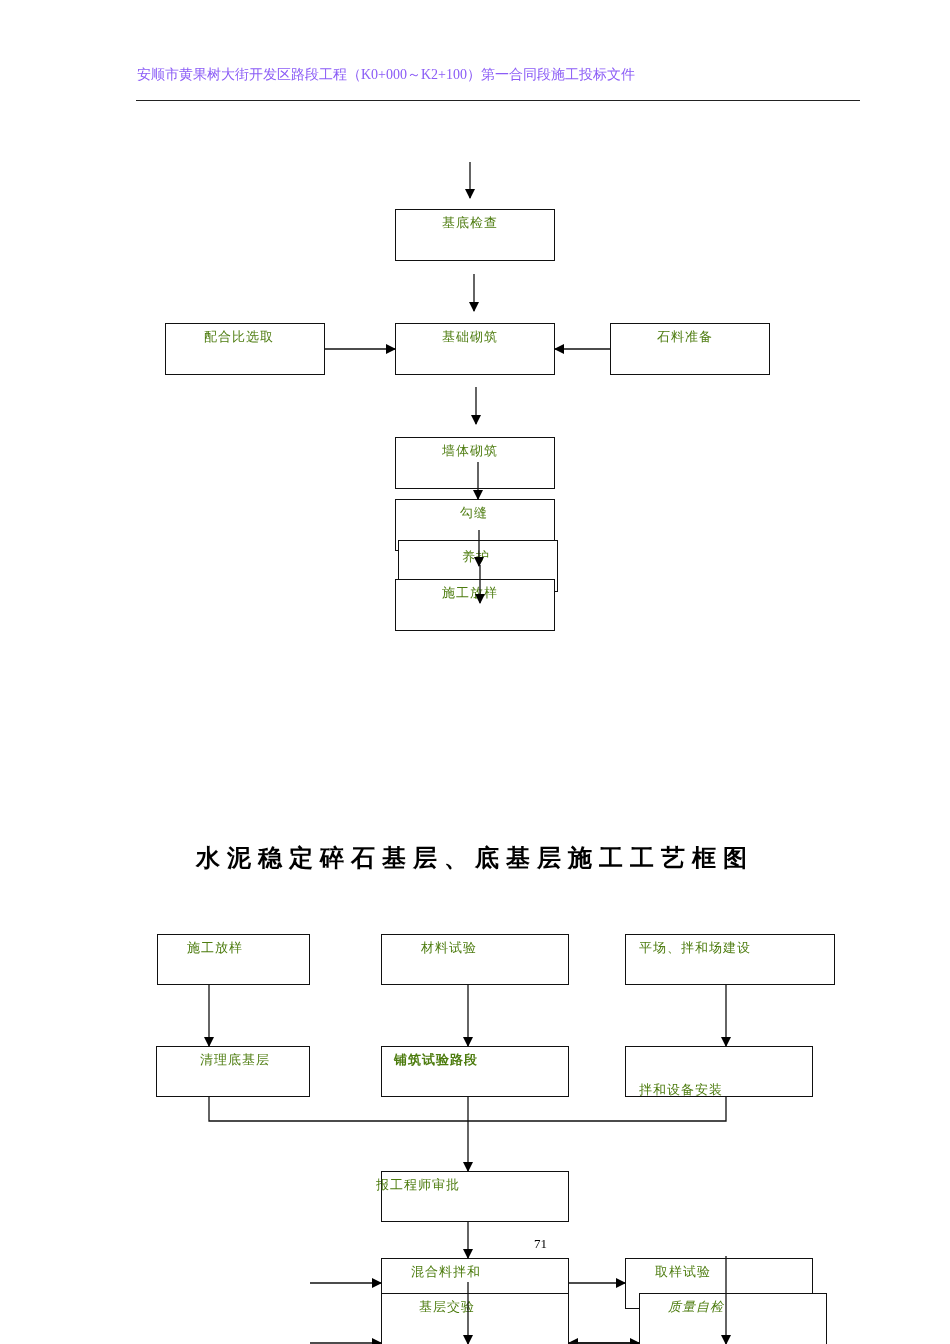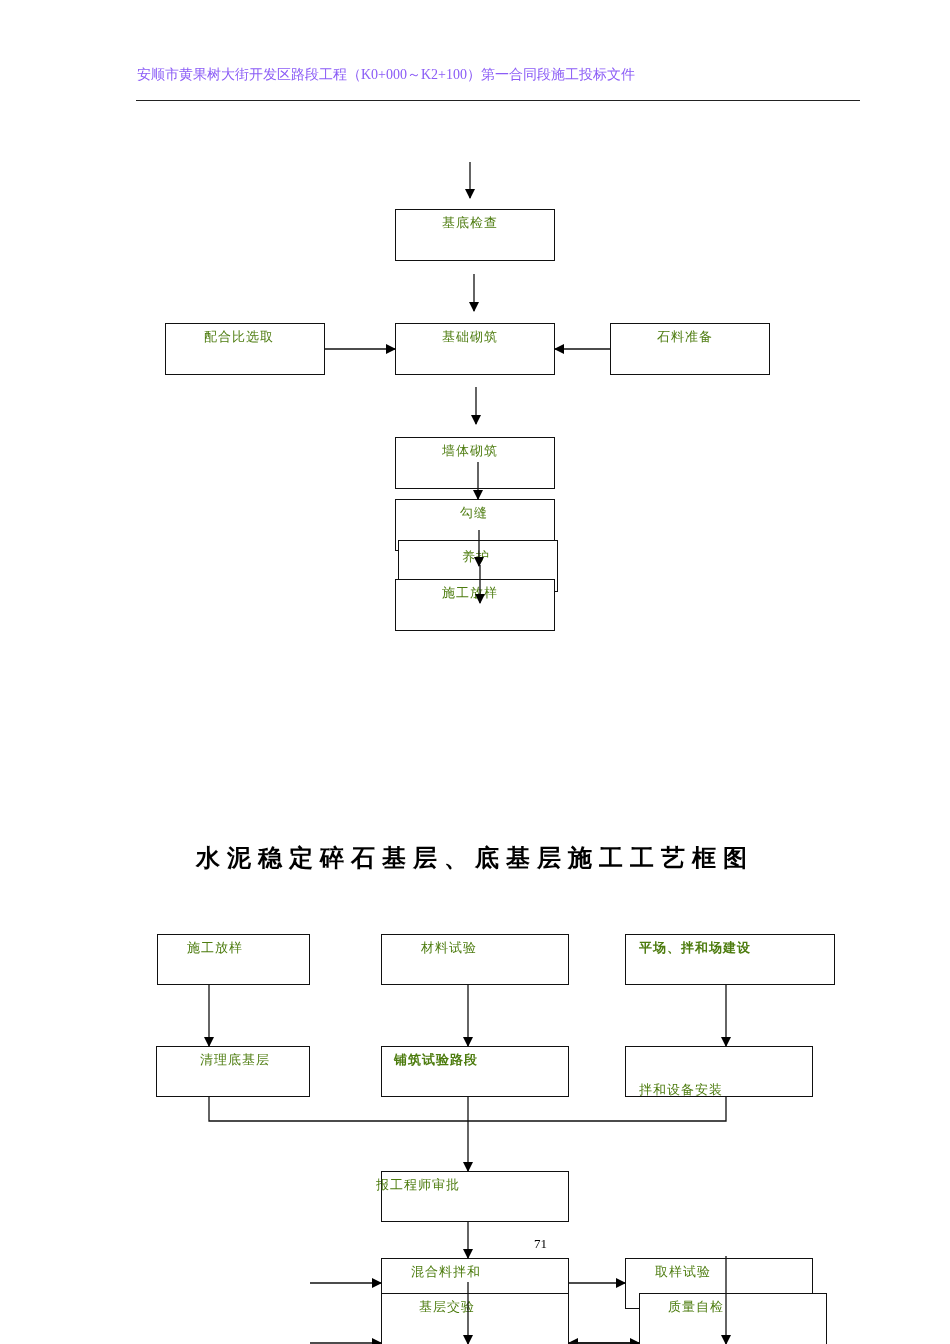--- a/index.html
+++ b/index.html
@@ -51,21 +51,21 @@
 
 <div class="title">水泥稳定碎石基层、底基层施工工艺框图</div>
 
 <div class="box" style="left:157px;top:934px;width:153px;height:51px;"></div>
 <div class="lbl" style="left:187px;top:939px;">施工放样</div>
 
 <div class="box" style="left:381px;top:934px;width:188px;height:51px;"></div>
 <div class="lbl" style="left:421px;top:939px;">材料试验</div>
 
 <div class="box" style="left:625px;top:934px;width:210px;height:51px;"></div>
-<div class="lbl" style="left:639px;top:939px;font-weight:bold;">平场、拌和场建设</div>
+<div class="lbl" style="left:639px;top:939px;">平场、拌和场建设</div>
 
 <div class="box" style="left:156px;top:1046px;width:154px;height:51px;"></div>
 <div class="lbl" style="left:200px;top:1051px;">清理底基层</div>
 
 <div class="box" style="left:381px;top:1046px;width:188px;height:51px;"></div>
 <div class="lbl" style="left:394px;top:1051px;font-weight:bold;">铺筑试验路段</div>
 
 <div class="box" style="left:625px;top:1046px;width:188px;height:51px;"></div>
 <div class="lbl" style="left:639px;top:1051px;margin-top:30px;">拌和设备安装</div>
 
@@ -75,21 +75,21 @@
 <div class="box" style="left:381px;top:1258px;width:188px;height:51px;"></div>
 <div class="lbl" style="left:411px;top:1263px;">混合料拌和</div>
 
 <div class="box" style="left:625px;top:1258px;width:188px;height:51px;"></div>
 <div class="lbl" style="left:655px;top:1263px;">取样试验</div>
 
 <div class="box" style="left:381px;top:1293px;width:188px;height:60px;"></div>
 <div class="lbl" style="left:419px;top:1298px;">基层交验</div>
 
 <div class="box" style="left:639px;top:1293px;width:188px;height:60px;"></div>
-<div class="lbl" style="left:668px;top:1298px;">质量自检</div>
+<div class="lbl" style="left:668px;top:1298px;font-style:italic;">质量自检</div>
 
 <div class="pagenum">71</div>
 
 <svg class="lines" viewBox="0 0 950 1344">
   <defs>
     <marker id="ah" markerWidth="10" markerHeight="10" refX="9" refY="5" orient="auto" markerUnits="userSpaceOnUse">
       <path d="M0,0 L10,5 L0,10 z" fill="#000"></path>
     </marker>
   </defs>
   <g stroke="#111" stroke-width="1.3" fill="none">

